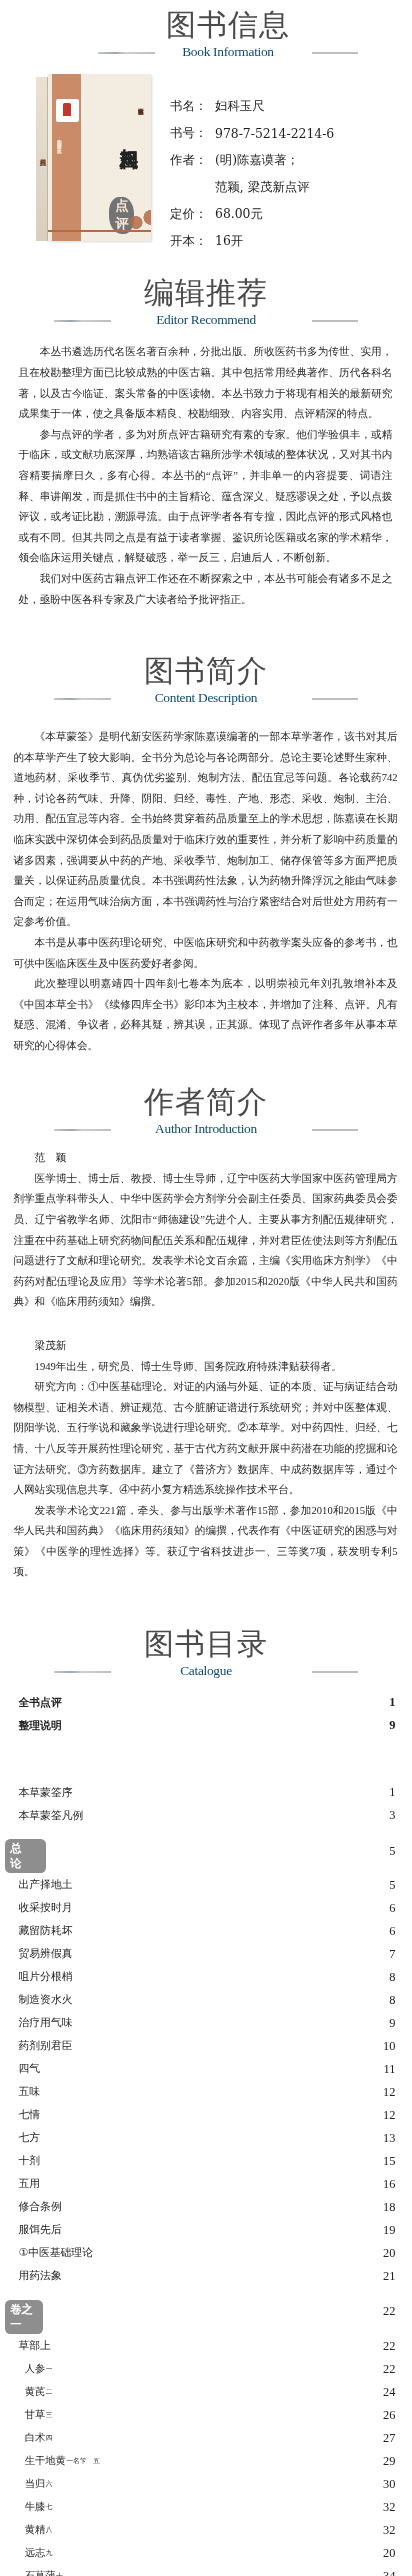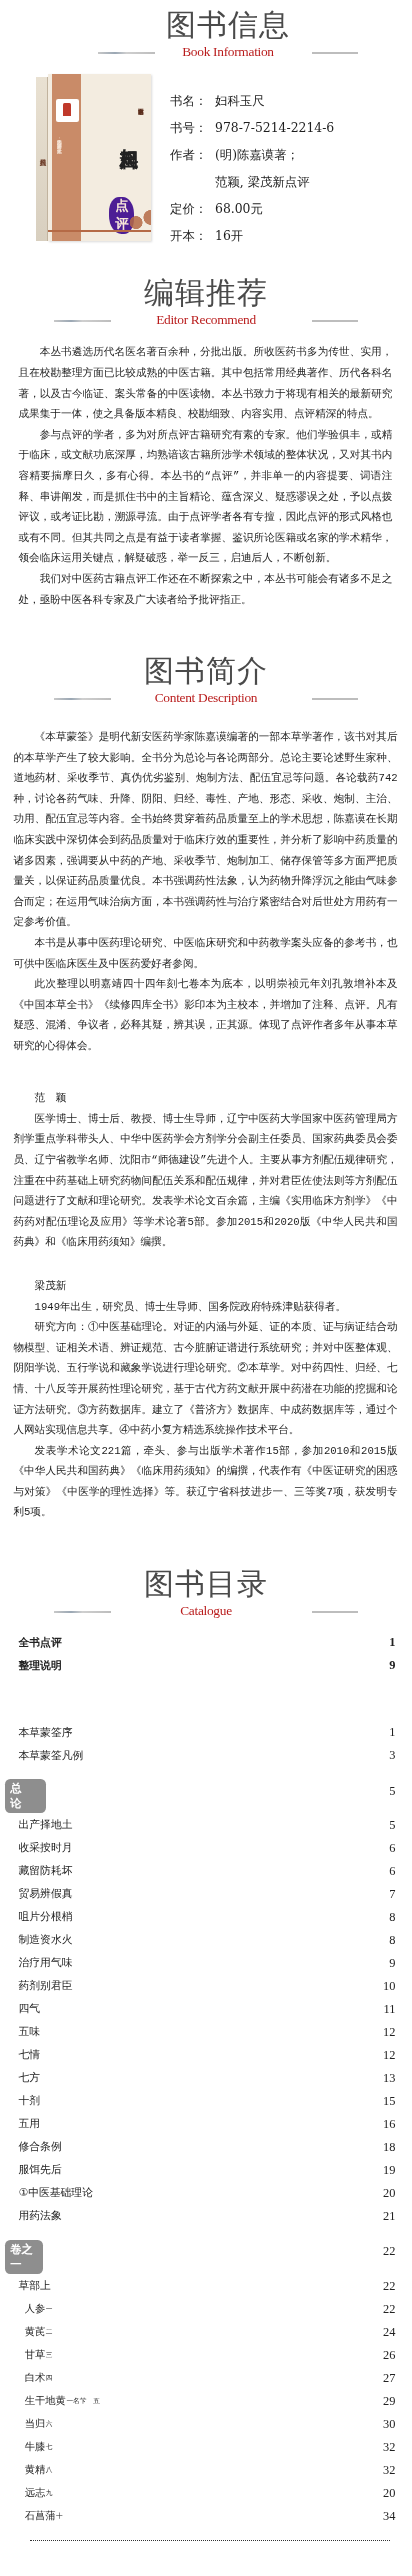--- a/index.html
+++ b/index.html
@@ -29,21 +29,21 @@
     position: absolute;
     top: 52px;
     height: 1.5px;
     background: linear-gradient(90deg, #c8c8c8 0%, #9aa7b4 30%, #cfcfcf 50%, #bdbdbd 100%);
   }
   .sec-head .rule.left { left: 54px; width: 57px; }
   .sec-head .rule.right { right: 54px; width: 46px; background: #bdbdbd; }
   .sec-head .en {
     font-family: "Liberation Serif", "DejaVu Serif", serif;
     font-size: 13.4px;
-    color: #b91c1c;
+    color: #0c4a6e;
     line-height: 15.5px;
     margin-top: 1px;
     letter-spacing: -0.3px;
   }
 
   
   .book-info {
     position: relative;
     height: 196px;
     margin-top: 5.2px;
@@ -97,49 +97,49 @@
   }
   .cover .title {
     position: absolute; left: 68px; top: 61px;
     writing-mode: vertical-rl;
     font-size: 18.5px; color: #222; font-weight: bold;
     letter-spacing: 1px;
   }
   .cover .seal {
     position: absolute; left: 61px; top: 123px;
     width: 25px; height: 37px;
-    background: #4c1d95; border-radius: 40% 45% 40% 50%;
+    background: #737373; border-radius: 40% 45% 40% 50%;
     color: #f6e6d8; font-size: 13.4px; text-align: center; line-height: 17.5px;
     font-weight: bold;
   }
   .cover .figures {
     position: absolute; left: 77px; top: 133px;
     width: 37px; height: 26px;
     background: radial-gradient(circle at 30% 60%, #b56a46 0 6.2px, transparent 6.7px),
                 radial-gradient(circle at 70% 40%, #b56a46 0 7.2px, transparent 7.7px);
     opacity: 0.85;
   }
   .cover .bottom-stripe {
     position: absolute; left: 0; bottom: 9.3px; width: 103px; height: 1.5px; background: #b56a46;
   }
 
   .info-list {
     position: absolute; left: 170px; top: 20.6px;
     font-family: "DejaVu Serif", "Liberation Serif", serif;
     font-size: 12.4px; color: #1e1e1e;
   }
-  .info-row { display: flex; height: 27px; }
+  .info-row { display: flex; height: 27px; align-items: center; }
   .info-row .k { width: 45px; }
   .info-row .v { white-space: nowrap; }
   .info-row.cont { padding-left: 45px; }
 
   
   .text-block {
     padding: 0 19.6px 0 18.5px;
-    font-family: Liberation Mono, monospace;
+    font-family: Liberation Serif, serif;
     font-size: 10.6px;
     line-height: 20.6px;
     color: #1e1e1e;
     text-align: justify;
   }
   .text-block p { text-indent: 2em; }
   .text-block.tight { padding-left: 13.4px; padding-right: 14.4px; }
   .author-name { text-indent: 2em; margin-top: 0; }
   .author-spacer { height: 23px; }
 
@@ -258,21 +258,27 @@
     <div class="en">Content Description</div>
   </div>
   <div class="text-block tight" style="margin-top:14px;">
     <p>《本草蒙筌》是明代新安医药学家陈嘉谟编著的一部本草学著作，该书对其后的本草学产生了较大影响。全书分为总论与各论两部分。总论主要论述野生家种、道地药材、采收季节、真伪优劣鉴别、炮制方法、配伍宜忌等问题。各论载药742种，讨论各药气味、升降、阴阳、归经、毒性、产地、形态、采收、炮制、主治、功用、配伍宜忌等内容。全书始终贯穿着药品质量至上的学术思想，陈嘉谟在长期临床实践中深切体会到药品质量对于临床疗效的重要性，并分析了影响中药质量的诸多因素，强调要从中药的产地、采收季节、炮制加工、储存保管等多方面严把质量关，以保证药品质量优良。本书强调药性法象，认为药物升降浮沉之能由气味参合而定；在运用气味治病方面，本书强调药性与治疗紧密结合对后世处方用药有一定参考价值。</p>
     <p>本书是从事中医药理论研究、中医临床研究和中药教学案头应备的参考书，也可供中医临床医生及中医药爱好者参阅。</p>
     <p>此次整理以明嘉靖四十四年刻七卷本为底本，以明崇祯元年刘孔敦增补本及《中国本草全书》《续修四库全书》影印本为主校本，并增加了注释、点评。凡有疑惑、混淆、争议者，必释其疑，辨其误，正其源。体现了点评作者多年从事本草研究的心得体会。</p>
   </div>
 
   <div style="height:20.6px;"></div>
 
-  <div class="text-block tight" style="margin-top:11px;">
+  <div class="sec-head">
+    <div class="cn">作者简介</div>
+    <div class="rule left"></div>
+    <div class="rule right"></div>
+    <div class="en">Author Introduction</div>
+  </div>
+  <div class="text-block tight" style="margin-top:4px;">
     <p class="author-name">范　颖</p>
     <p>医学博士、博士后、教授、博士生导师，辽宁中医药大学国家中医药管理局方剂学重点学科带头人、中华中医药学会方剂学分会副主任委员、国家药典委员会委员、辽宁省教学名师、沈阳市“师德建设”先进个人。主要从事方剂配伍规律研究，注重在中药基础上研究药物间配伍关系和配伍规律，并对君臣佐使法则等方剂配伍问题进行了文献和理论研究。发表学术论文百余篇，主编《实用临床方剂学》《中药药对配伍理论及应用》等学术论著5部。参加2015和2020版《中华人民共和国药典》和《临床用药须知》编撰。</p>
     <div class="author-spacer"></div>
     <p class="author-name">梁茂新</p>
     <p>1949年出生，研究员、博士生导师、国务院政府特殊津贴获得者。</p>
     <p>研究方向：①中医基础理论。对证的内涵与外延、证的本质、证与病证结合动物模型、证相关术语、辨证规范、古今脏腑证谱进行系统研究；并对中医整体观、阴阳学说、五行学说和藏象学说进行理论研究。②本草学。对中药四性、归经、七情、十八反等开展药性理论研究，基于古代方药文献开展中药潜在功能的挖掘和论证方法研究。③方药数据库。建立了《普济方》数据库、中成药数据库等，通过个人网站实现信息共享。④中药小复方精选系统操作技术平台。</p>
     <p>发表学术论文221篇，牵头、参与出版学术著作15部，参加2010和2015版《中华人民共和国药典》《临床用药须知》的编撰，代表作有《中医证研究的困惑与对策》《中医学的理性选择》等。获辽宁省科技进步一、三等奖7项，获发明专利5项。</p>
   </div>
 
   <div style="height:36px;"></div>

